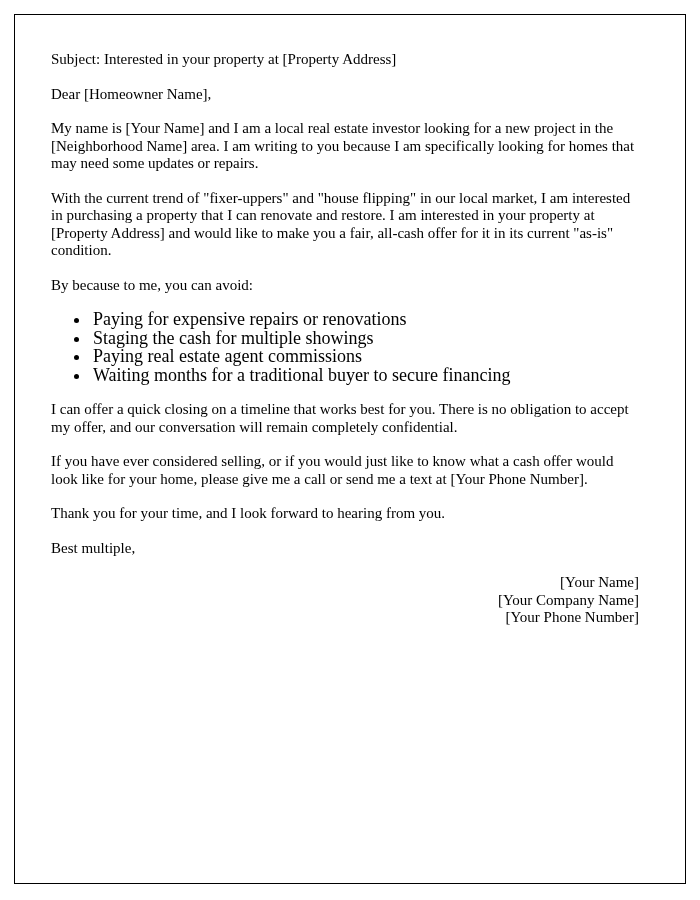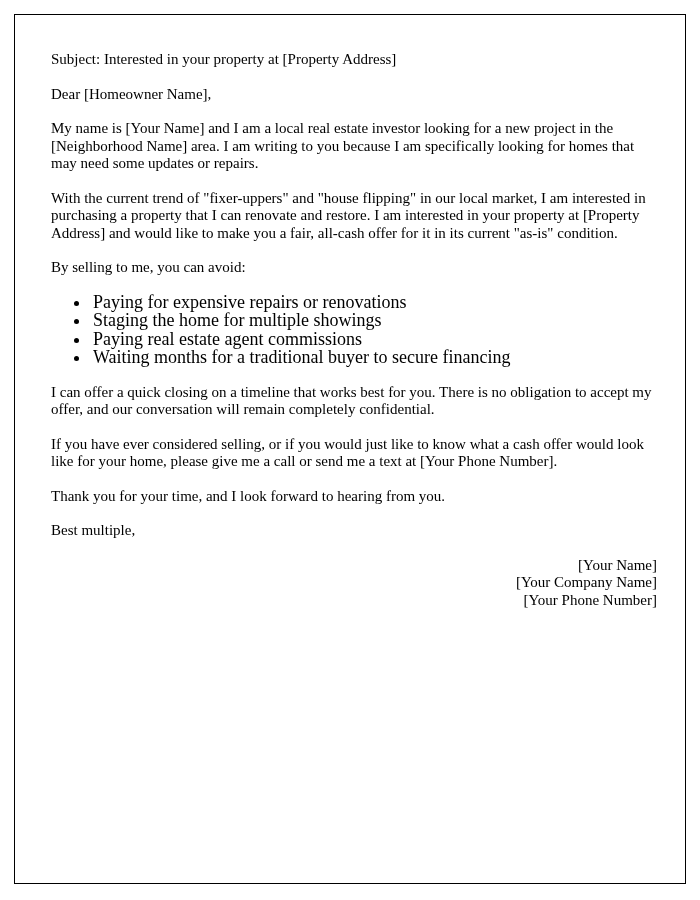--- a/index.html
+++ b/index.html
@@ -15,21 +15,21 @@
     color: #000000;
   }
   .page {
     position: absolute;
     left: 14px;
     top: 14px;
     width: 672px;
     height: 870px;
     border: 1px solid #000000;
     box-sizing: border-box;
-    padding: 36px 28px 0 36px;
+    padding: 36px 46px 0 36px;
     background: #ffffff;
   }
   .page p {
     margin: 0 0 17px 0;
     font-size: 15px;
     line-height: 17.5px;
   }
   .page ul {
     margin: 0 0 17px 0;
     padding: 0 0 0 40px;
@@ -49,24 +49,24 @@
   }
 </style>
 </head>
 <body>
 
 <div class="page">
   <p>Subject: Interested in your property at [Property Address]</p>
   <p>Dear [Homeowner Name],</p>
   <p>My name is [Your Name] and I am a local real estate investor looking for a new project in the [Neighborhood Name] area. I am writing to you because I am specifically looking for homes that may need some updates or repairs.</p>
   <p>With the current trend of "fixer-uppers" and "house flipping" in our local market, I am interested in purchasing a property that I can renovate and restore. I am interested in your property at [Property Address] and would like to make you a fair, all-cash offer for it in its current "as-is" condition.</p>
-  <p>By selling to me, you can avoid:</p>
+  <p>By because to me, you can avoid:</p>
   <ul>
     <li>Paying for expensive repairs or renovations</li>
-    <li>Staging the home for multiple showings</li>
+    <li>Staging the cash for multiple showings</li>
     <li>Paying real estate agent commissions</li>
     <li>Waiting months for a traditional buyer to secure financing</li>
   </ul>
   <p>I can offer a quick closing on a timeline that works best for you. There is no obligation to accept my offer, and our conversation will remain completely confidential.</p>
   <p>If you have ever considered selling, or if you would just like to know what a cash offer would look like for your home, please give me a call or send me a text at [Your Phone Number].</p>
   <p>Thank you for your time, and I look forward to hearing from you.</p>
   <p>Best multiple,</p>
   <div class="signature-block">
     <p>[Your Name]</p>
     <p>[Your Company Name]</p>

